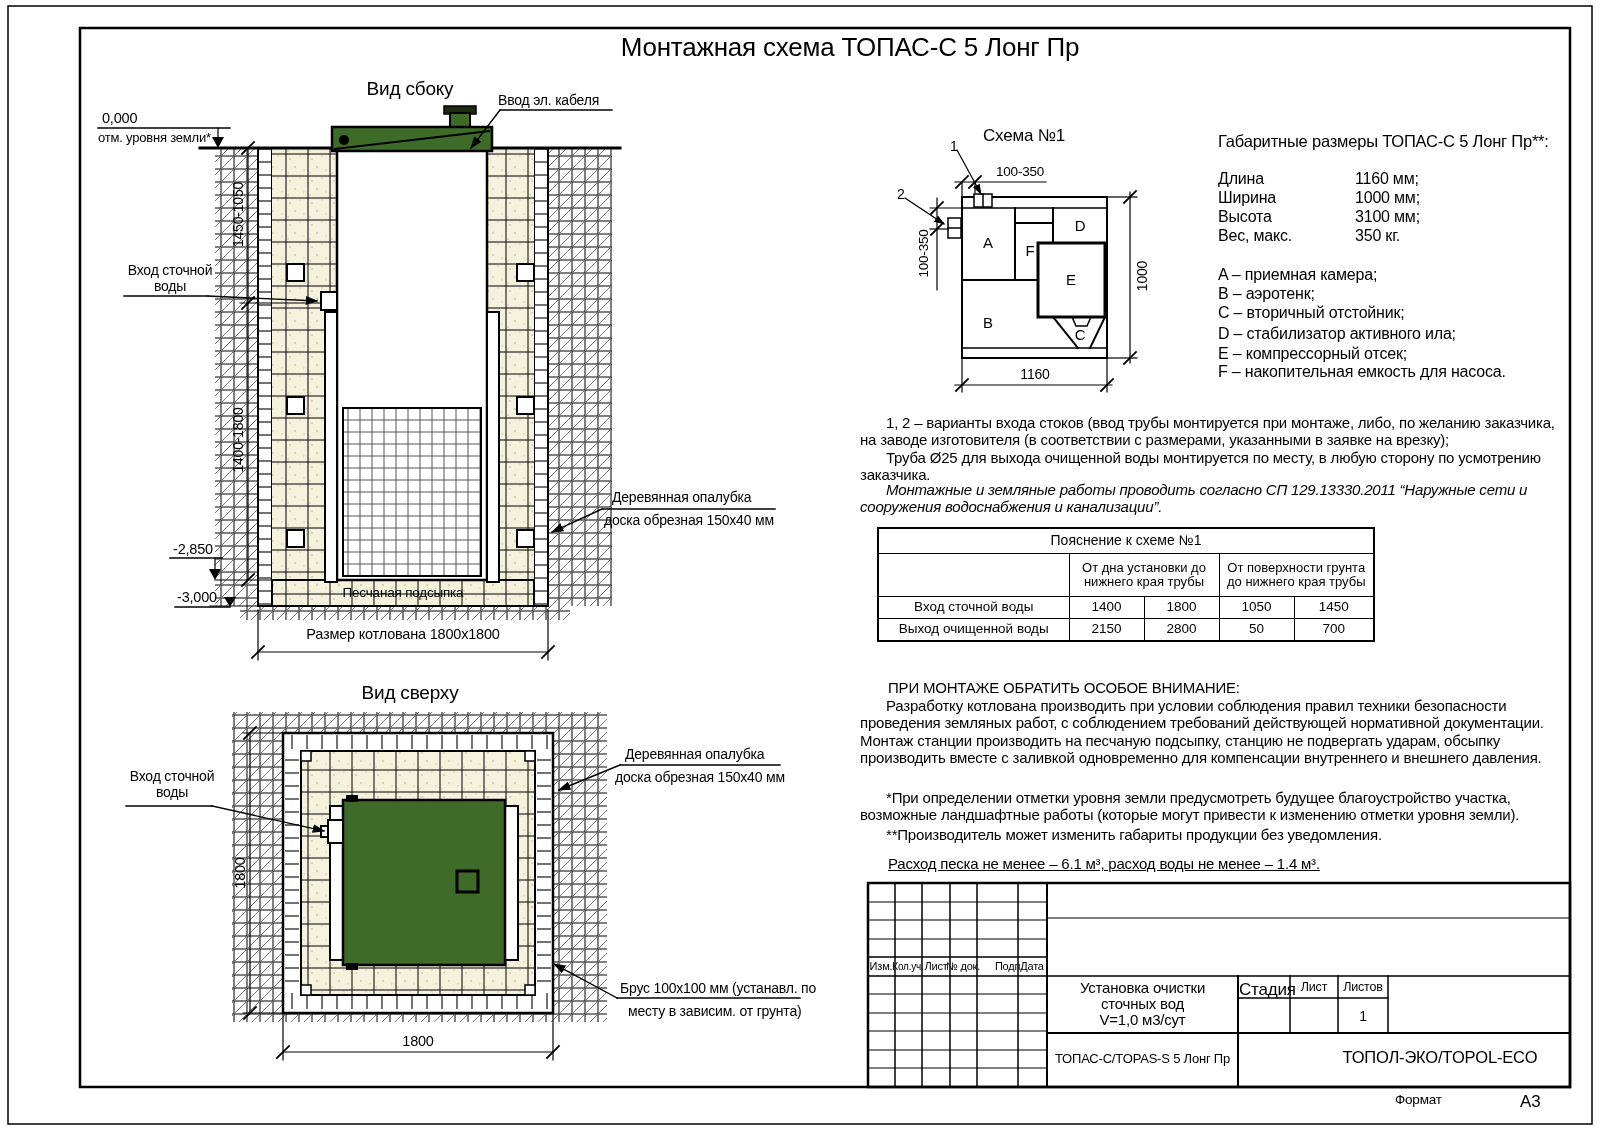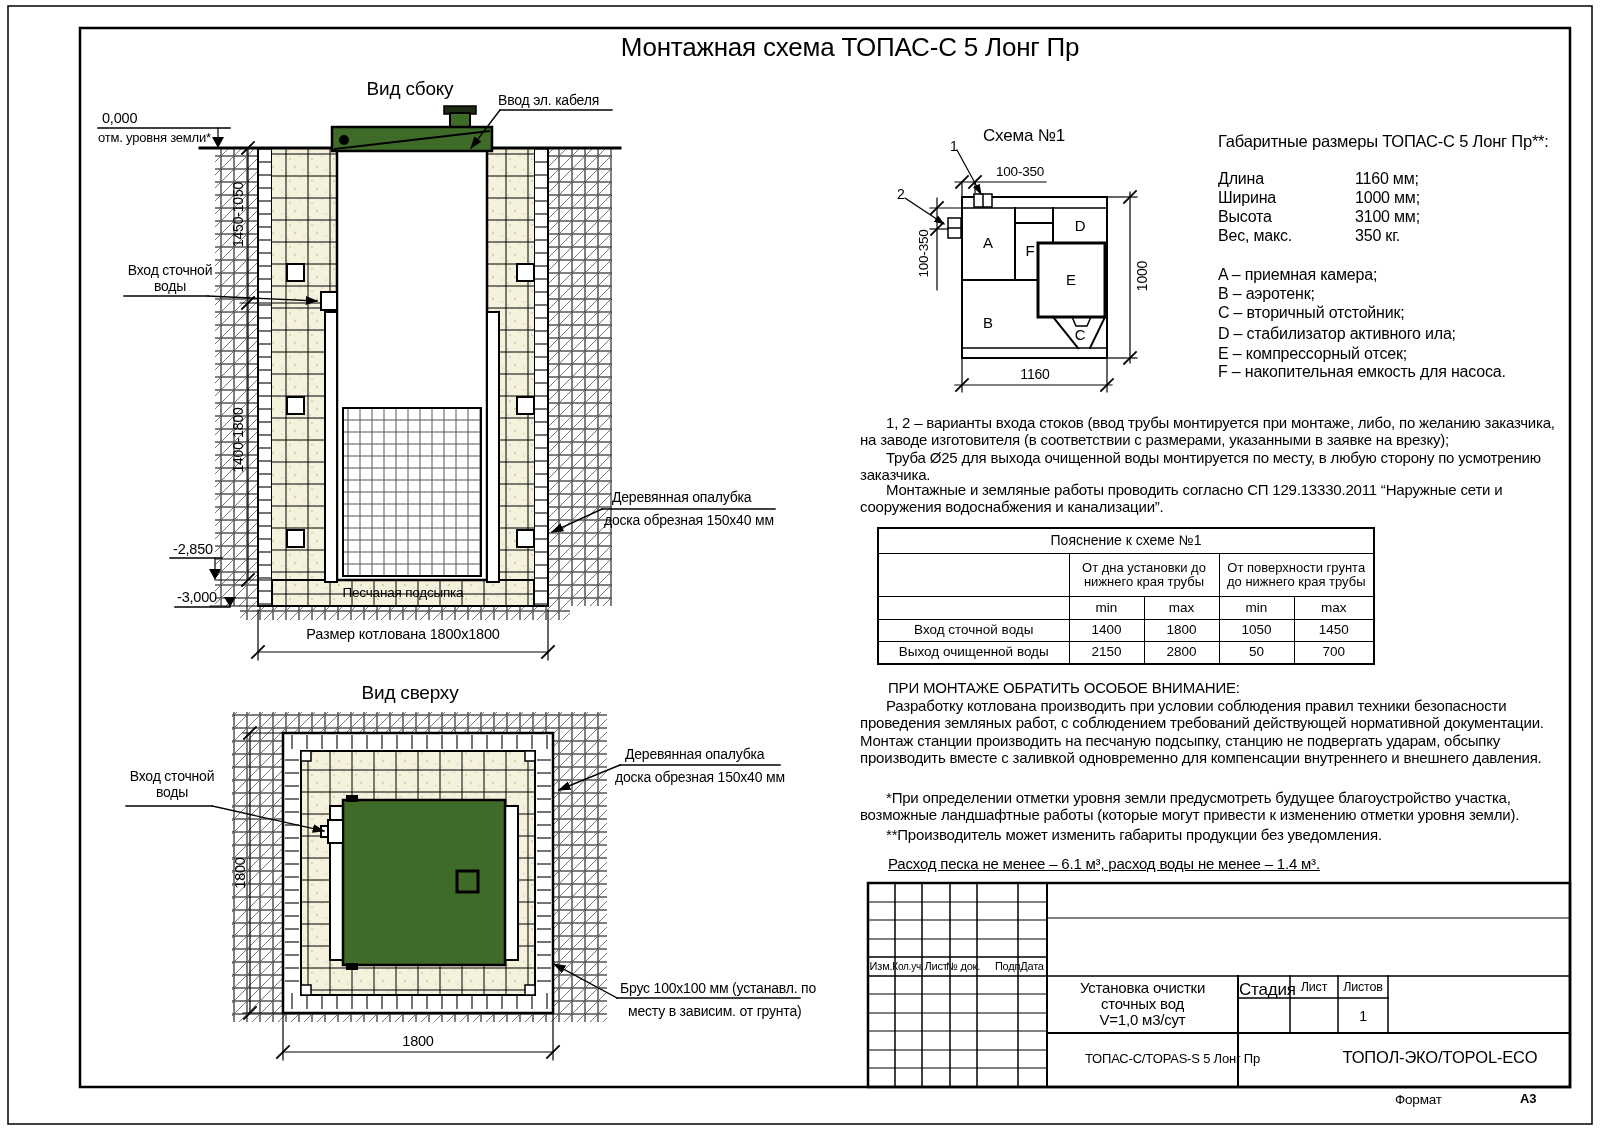--- a/index.html
+++ b/index.html
@@ -300,21 +300,21 @@
 <div class="lbl" style="left:1355px;top:227px;font-size:16px;">350 кг.</div>
 <div class="lbl" style="left:1218px;top:266px;font-size:16px;">A – приемная камера;</div>
 <div class="lbl" style="left:1218px;top:285px;font-size:16px;">B – аэротенк;</div>
 <div class="lbl" style="left:1218px;top:304px;font-size:16px;">C – вторичный отстойник;</div>
 <div class="lbl" style="left:1218px;top:325px;font-size:16px;">D – стабилизатор активного ила;</div>
 <div class="lbl" style="left:1218px;top:345px;font-size:16px;">E – компрессорный отсек;</div>
 <div class="lbl" style="left:1218px;top:363px;font-size:16px;">F – накопительная емкость для насоса.</div>
 
 <div class="lbl wrap ind" style="left:860px;top:414px;width:695px;font-size:15px;">1, 2 – варианты входа стоков (ввод трубы монтируется при монтаже, либо, по желанию заказчика, на заводе изготовителя (в соответствии с размерами, указанными в заявке на врезку);</div>
 <div class="lbl wrap ind" style="left:860px;top:449px;width:695px;font-size:15px;">Труба Ø25 для выхода очищенной воды монтируется по месту, в любую сторону по усмотрению заказчика.</div>
-<div class="lbl wrap ind" style="left:860px;top:481px;width:695px;font-size:15px;">Монтажные и земляные работы проводить согласно СП 129.13330.2011 “Наружные сети и сооружения водоснабжения и канализации”.</div>
+<div class="lbl wrap ind" style="left:860px;top:481px;width:695px;font-size:15px;font-style:italic;">Монтажные и земляные работы проводить согласно СП 129.13330.2011 “Наружные сети и сооружения водоснабжения и канализации”.</div>
 <div class="lbl" style="left:888px;top:679px;font-size:15px;">ПРИ МОНТАЖЕ ОБРАТИТЬ ОСОБОЕ ВНИМАНИЕ:</div>
 <div class="lbl wrap ind" style="left:860px;top:697px;width:700px;font-size:15px;">Разработку котлована производить при условии соблюдения правил техники безопасности проведения земляных работ, с соблюдением требований действующей нормативной документации. Монтаж станции производить на песчаную подсыпку, станцию не подвергать ударам, обсыпку производить вместе с заливкой одновременно для компенсации внутреннего и внешнего давления.</div>
 <div class="lbl wrap ind" style="left:860px;top:789px;width:700px;font-size:15px;">*При определении отметки уровня земли предусмотреть будущее благоустройство участка, возможные ландшафтные работы (которые могут привести к изменению отметки уровня земли).</div>
 <div class="lbl wrap ind" style="left:860px;top:826px;width:700px;font-size:15px;">**Производитель может изменить габариты продукции без уведомления.</div>
 <div class="lbl u" style="left:888px;top:855px;font-size:15px;">Расход песка не менее – 6.1 м³, расход воды не менее – 1.4 м³.</div>
 
 <table class="ptable">
   <colgroup>
         <col style="width:191px">
         <col style="width:75px">
@@ -325,27 +325,20 @@
   <tbody>
         <tr>
           <td class="ttl" colspan="5">Пояснение к схеме №1</td>
         </tr>
   <tr>
     <td class="grp"></td>
     <td class="grp" colspan="2">От дна установки до нижнего края трубы</td>
     <td class="grp" colspan="2">От поверхности грунта до нижнего края трубы</td>
   </tr>
   <tr>
-    <td class="mm"></td>
-    <td class="mm">min</td>
-    <td class="mm">max</td>
-    <td class="mm">min</td>
-    <td class="mm">max</td>
-  </tr>
-  <tr>
     <td class="dr">Вход сточной воды</td>
     <td class="dr">1400</td>
     <td class="dr">1800</td>
     <td class="dr">1050</td>
     <td class="dr">1450</td>
   </tr>
   <tr>
     <td class="dr">Выход очищенной воды</td>
     <td class="dr">2150</td>
     <td class="dr">2800</td>
@@ -361,18 +354,18 @@
 <div class="lbl c" style="left:943px;top:960px;width:40px;font-size:11px;">№ док.</div>
 <div class="lbl c" style="left:977px;top:960px;width:40px;font-size:11px;margin-left:12px;">Подп.</div>
 <div class="lbl c" style="left:1012px;top:960px;width:40px;font-size:11px;">Дата</div>
 <div class="lbl c" style="left:1239px;top:980px;width:50px;font-size:17px;">Стадия</div>
 <div class="lbl c" style="left:1289px;top:980px;width:50px;font-size:12.5px;">Лист</div>
 <div class="lbl c" style="left:1338px;top:980px;width:50px;font-size:12.5px;">Листов</div>
 <div class="lbl c" style="left:1338px;top:1008px;width:50px;font-size:14px;">1</div>
 <div class="lbl c" style="left:1047px;top:979px;width:191px;font-size:15px;">Установка очистки</div>
 <div class="lbl c" style="left:1047px;top:995px;width:191px;font-size:15px;">сточных вод</div>
 <div class="lbl c" style="left:1047px;top:1011px;width:191px;font-size:15px;">V=1,0 м3/сут</div>
-<div class="lbl c" style="left:1047px;top:1052px;width:191px;font-size:13px;margin-left:30px;">ТОПАС-С/TOPAS-S 5 Лонг Пр</div>
+<div class="lbl c" style="left:1047px;top:1052px;width:191px;font-size:13px;">ТОПАС-С/TOPAS-S 5 Лонг Пр</div>
 <div class="lbl c" style="left:1238px;top:1048px;width:332px;font-size:16.5px;margin-left:36px;">ТОПОЛ-ЭКО/TOPOL-ECO</div>
 <div class="lbl" style="left:1395px;top:1092px;font-size:13.5px;">Формат</div>
-<div class="lbl" style="left:1520px;top:1092px;font-size:13px;font-weight:bold;">А3</div>
+<div class="lbl" style="left:1520px;top:1092px;font-size:17px;">А3</div>
 
 </div>
 
 </body></html>

